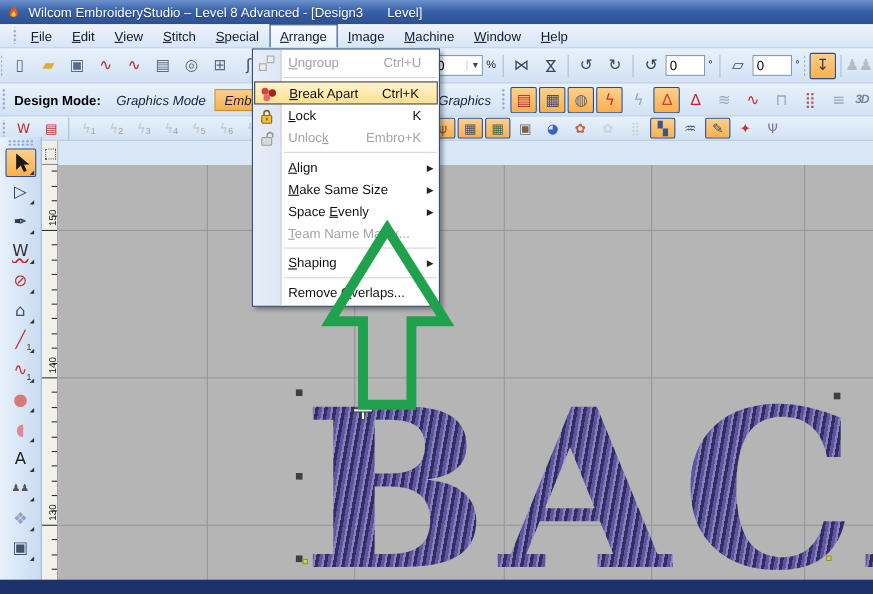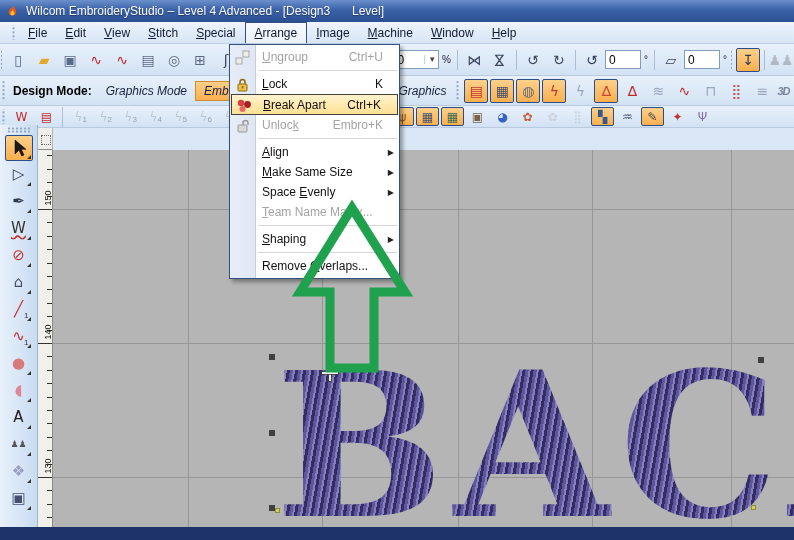--- a/index.html
+++ b/index.html
@@ -119,21 +119,21 @@
 </head>
 <body>
 
 <div id="app">
 
   <div id="titlebar">
     <svg id="flame-icon" viewBox="0 0 16 16">
       <path d="M8 1 C9 4 12 5 12 9 A4.2 4.2 0 0 1 3.8 9 C3.8 6.5 6 6 6.4 3.6 C7 4.8 7.6 5 8 1 Z" fill="#e85a12"></path>
       <path d="M8 6 C8.7 8 10 8.3 10 10.3 A2.2 2.2 0 0 1 5.7 10.3 C5.7 8.6 7.4 8.2 8 6 Z" fill="#ffc23a"></path>
     </svg>
-    <span class="ttext">Wilcom EmbroideryStudio – Level 4 Advanced - [Design3</span>
+    <span class="ttext">Wilcom EmbroideryStudio – Level 8 Advanced - [Design3</span>
     <span id="title-right">Level]</span>
   </div>
 
   <div id="menubar">
     <span class="grip"></span>
     <span id="menubar-items" style="display:flex;">
         <div class="mbitem"><u>F</u>ile</div>
         <div class="mbitem"><u>E</u>dit</div>
         <div class="mbitem"><u>V</u>iew</div>
         <div class="mbitem"><u>S</u>titch</div>
@@ -548,38 +548,38 @@
   <div id="arrange-menu">
       <div class="menu-item disabled">
         <span class="mi-icon"><svg width="17" height="17" viewBox="0 0 17 17">
             <rect x="2" y="9" width="6" height="6" fill="#ececec" stroke="#a8a8a8"></rect>
             <rect x="9" y="2" width="6" height="6" fill="#ececec" stroke="#a8a8a8"></rect>
           </svg></span>
         <span><u>U</u>ngroup</span>
         <span class="mi-short">Ctrl+U</span>
       </div>
       <div class="menu-sep"></div>
+      <div class="menu-item hl">
+        <span class="mi-icon"><svg width="17" height="17" viewBox="0 0 17 17">
+            <circle cx="5" cy="6" r="3.2" fill="#d84040"></circle>
+            <circle cx="11.5" cy="7.5" r="3.4" fill="#a82020"></circle>
+            <circle cx="6.5" cy="12" r="3" fill="#e86868"></circle>
+          </svg></span>
+        <span><u>B</u>reak Apart</span>
+        <span class="mi-short">Ctrl+K</span>
+      </div>
       <div class="menu-item">
         <span class="mi-icon"><svg width="17" height="17" viewBox="0 0 17 17">
             <rect x="4" y="8" width="9" height="7" rx="1" fill="#f0c040" stroke="#8a6a10"></rect>
             <path d="M6 8 V6 a2.5 2.5 0 0 1 5 0 V8" fill="none" stroke="#8a6a10" stroke-width="1.5"></path>
             <rect x="7.7" y="10" width="1.6" height="2.5" fill="#8a6a10"></rect>
           </svg></span>
         <span><u>L</u>ock</span>
         <span class="mi-short">K</span>
       </div>
-      <div class="menu-item hl">
-        <span class="mi-icon"><svg width="17" height="17" viewBox="0 0 17 17">
-            <circle cx="5" cy="6" r="3.2" fill="#d84040"></circle>
-            <circle cx="11.5" cy="7.5" r="3.4" fill="#a82020"></circle>
-            <circle cx="6.5" cy="12" r="3" fill="#e86868"></circle>
-          </svg></span>
-        <span><u>B</u>reak Apart</span>
-        <span class="mi-short">Ctrl+K</span>
-      </div>
       <div class="menu-item disabled">
         <span class="mi-icon"><svg width="17" height="17" viewBox="0 0 17 17">
             <rect x="4" y="8" width="9" height="7" rx="1" fill="#d8d8d8" stroke="#9a9a9a"></rect>
             <path d="M9 8 V6 a2.5 2.5 0 0 1 5 0 V8" fill="none" stroke="#9a9a9a" stroke-width="1.5"></path>
           </svg></span>
         <span>Unloc<u>k</u></span>
         <span class="mi-short">Embro+K</span>
       </div>
       <div class="menu-sep"></div>
       <div class="menu-item">

